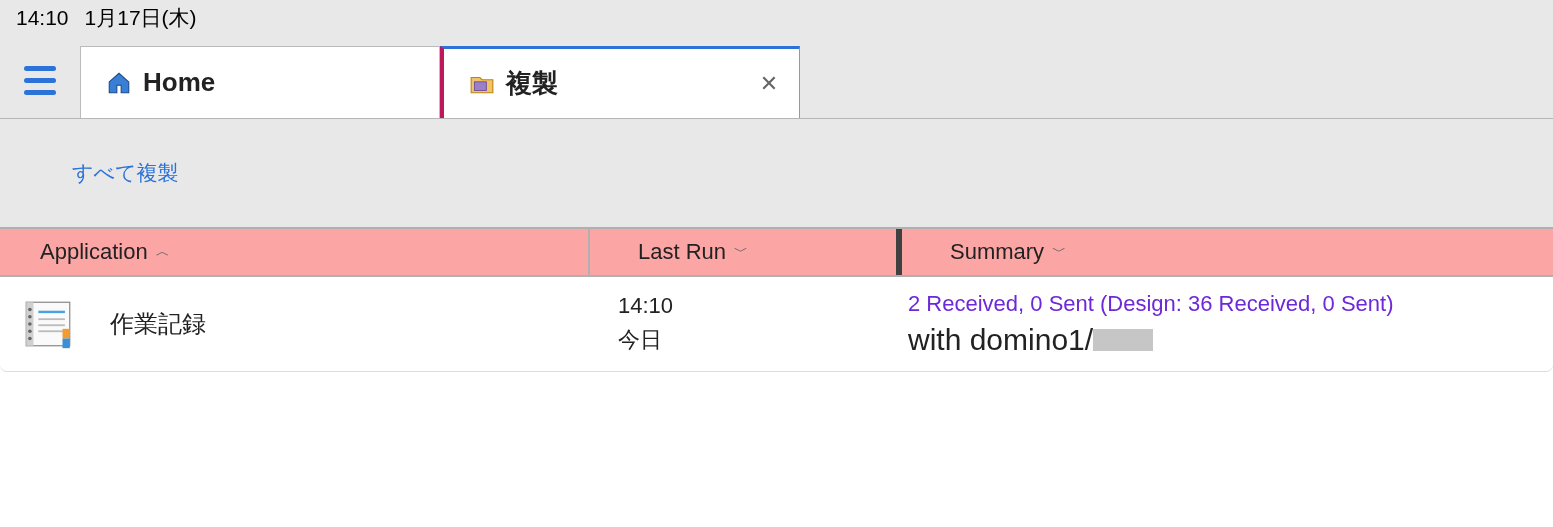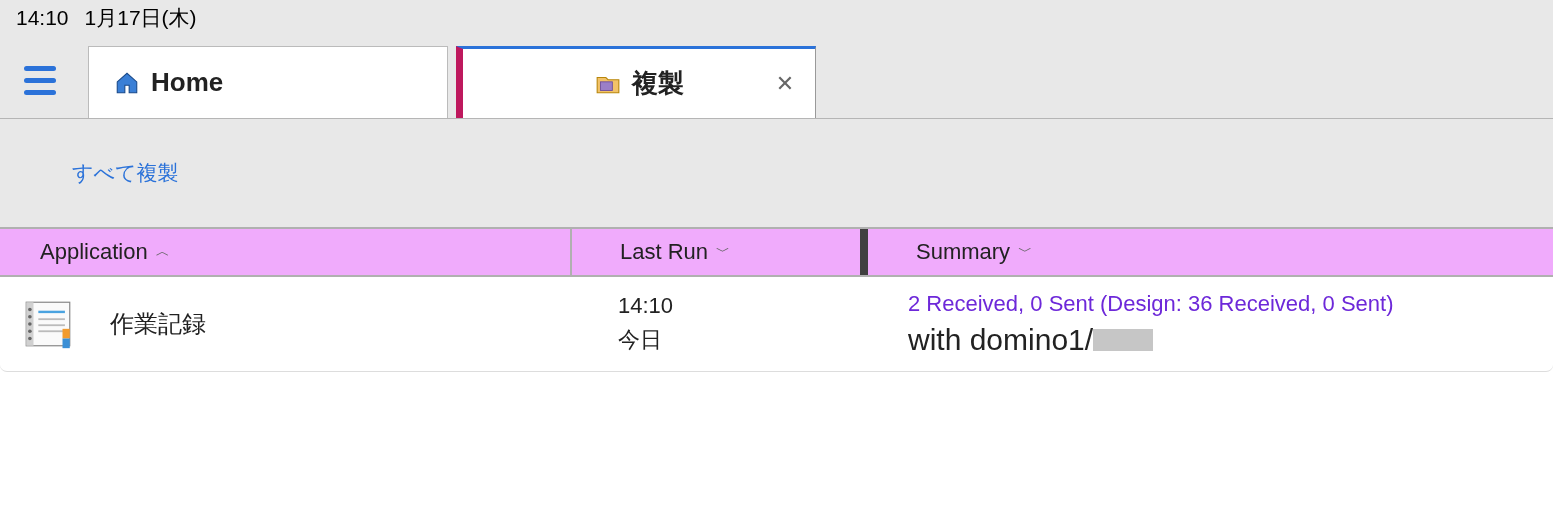--- a/index.html
+++ b/index.html
@@ -26,21 +26,21 @@
     }
     .header-area {
       background: #e8e8e8;
       padding-bottom: 0;
       border-bottom: 1px solid #b5b5b5;
     }
     .tab-row {
       display: flex;
       align-items: flex-end;
       padding: 10px 8px 0 16px;
-      gap: 8px;
+      gap: 0;
     }
     .hamburger {
       width: 48px;
       height: 40px;
       display: flex;
       flex-direction: column;
       justify-content: center;
       gap: 7px;
       padding: 0 8px;
       margin-right: 16px;
@@ -67,24 +67,23 @@
       gap: 10px;
     }
     .tab.inactive {
       border-top-color: #bbb;
       border-left-color: #bbb;
       border-right-color: #bbb;
       background: #fff;
     }
     .tab.active {
       border-top: 3px solid #2b72d9;
-      border-left: 7px solid #be185d;
+      border-left: 4px solid #be185d;
       border-right: 1px solid #999;
       z-index: 2;
-      justify-content: center;
     }
     .tab-icon {
       width: 28px;
       height: 28px;
       display: inline-flex;
       align-items: center;
       justify-content: center;
     }
     .tab-label {
       font-size: 26px;
@@ -111,21 +110,22 @@
     }
     .replicate-all {
       font-size: 21px;
       color: #2b72d9;
       cursor: pointer;
     }
     .table-header {
       display: flex;
       border-top: 2px solid #b0b0b0;
       border-bottom: 2px solid #b0b0b0;
-      background: #f0abfc;
+      background: #fca5a5;
+      gap: 18px;
     }
     .th {
       padding: 10px 16px;
       font-size: 22px;
       color: #222;
       display: flex;
       align-items: center;
       gap: 8px;
       cursor: pointer;
     }
@@ -134,21 +134,21 @@
       padding-left: 40px;
     }
     .th-lastrun {
       width: 290px;
       border-left: 2px solid #b0b0b0;
       padding-left: 48px;
       align-items: center;
     }
     .th-summary {
       flex: 1;
-      border-left: 8px solid #404040;
+      border-left: 6px solid #404040;
       padding-left: 48px;
     }
     .sort-icon {
       font-size: 14px;
       color: #666;
     }
     .table-row {
       display: flex;
       border-bottom: 1px solid #ddd;
       padding: 14px 0;

